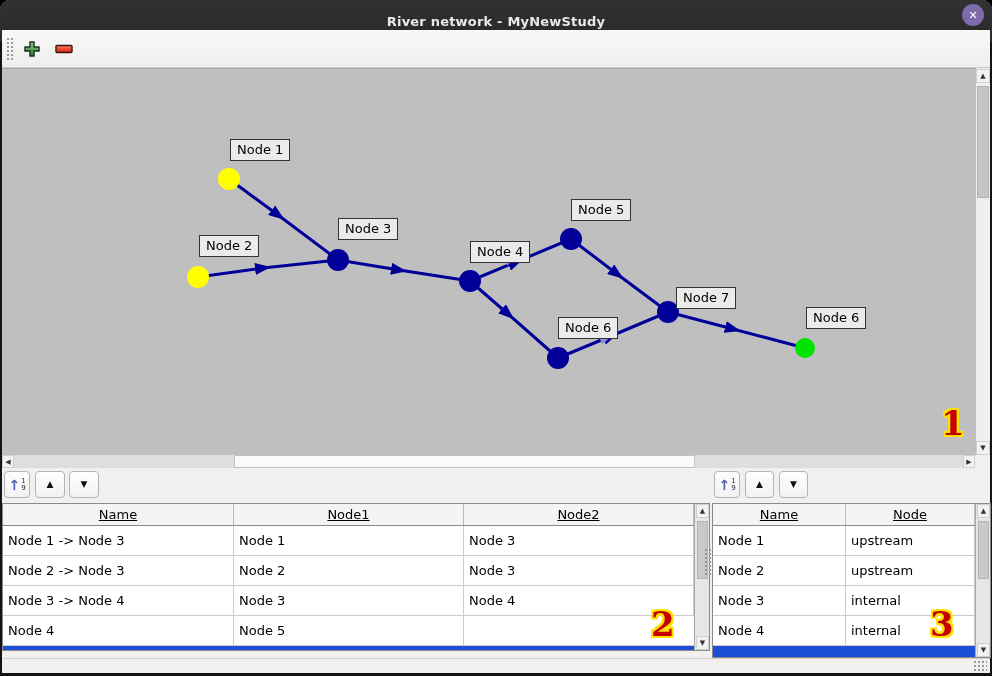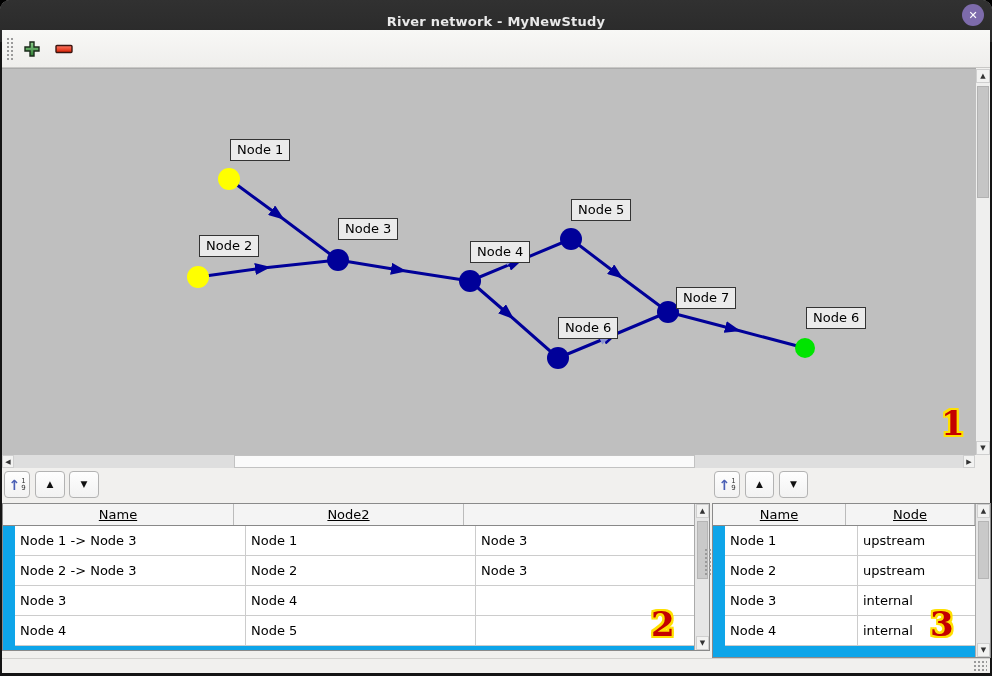--- a/index.html
+++ b/index.html
@@ -83,21 +83,21 @@
   .datatable { position:absolute; background:#fff; border:1px solid #8a8a8a;text-decoration:underline; }
   .links-table { left:2px; top:503px; width:708px; height:148px; }
   .nodes-table { left:712px; top:503px; width:279px; height:155px; }
   .thead { display:grid; height:22px; background:#f4f4f4; border-bottom:1px solid #888; }
   .links-table .thead, .links-table .tr { grid-template-columns:231px 230px 230px; }
   .nodes-table .thead, .nodes-table .tr { grid-template-columns:133px 129px; }
   .th {
     font-size:13px; color:#000; display:flex; align-items:center; justify-content:center;
     border-right:1px solid #bbb; cursor:pointer;
   }
-  .tbody { position:absolute; left:0; top:22px; right:15px; bottom:0; background:#0ea5e9; overflow:hidden;padding-left:12px; }
+  .tbody { position:absolute; left:0; top:22px; right:15px; bottom:0; background:#1d4ed8; overflow:hidden; }
   .tr { display:grid; height:30px; border-bottom:1px solid #ccc; background:#fff; }
   .td { font-size:13px; color:#000; line-height:29px; padding-left:5px; border-right:1px solid #ccc; overflow:hidden; white-space:nowrap; }
   .tscroll { position:absolute; right:0; top:0; bottom:0; width:15px; background:#e6e6e6; border-left:1px solid #aaa; }
   .tscroll .up   { left:1px; top:0; width:13px; height:14px; }
   .tscroll .down { left:1px; bottom:0; width:13px; height:14px; }
   .tscroll .thumb{ position:absolute; left:2px; top:17px; width:11px; height:58px; background:#c9c9c9; border:1px solid #b5b5b5; }
   .table-splitter { position:absolute; left:704px; top:548px; width:7px; height:28px; }
   
   .statusbar { position:absolute; left:2px; top:658px; width:988px; height:15px; background:#f1f0ee; border-top:1px solid #d2d1cf; }
   .resize-grip { position:absolute; right:3px; bottom:2px; width:14px; height:11px; }
@@ -227,34 +227,36 @@
       <span class="tri">▲</span>
     </div>
     <div class="small-btn" style="left:777px;width:29px;">
       <span class="tri">▼</span>
     </div>
   </div>
 
   <div class="datatable links-table">
     <div class="thead">
       <div class="th">Name</div>
+      <div class="th">Node1</div>
       <div class="th">Node2</div>
     </div>
     <div class="tbody" id="links-tbody">
         <div class="tr">
           <div class="td">Node 1 -&gt; Node 3</div>
           <div class="td">Node 1</div>
           <div class="td">Node 3</div>
         </div>
         <div class="tr">
           <div class="td">Node 2 -&gt; Node 3</div>
           <div class="td">Node 2</div>
           <div class="td">Node 3</div>
         </div>
         <div class="tr">
+          <div class="td">Node 3 -&gt; Node 4</div>
           <div class="td">Node 3</div>
           <div class="td">Node 4</div>
         </div>
         <div class="tr">
           <div class="td">Node 4</div>
           <div class="td">Node 5</div>
         </div>
       </div>
     <div class="tscroll">
       <div class="scroll-arrow up">

